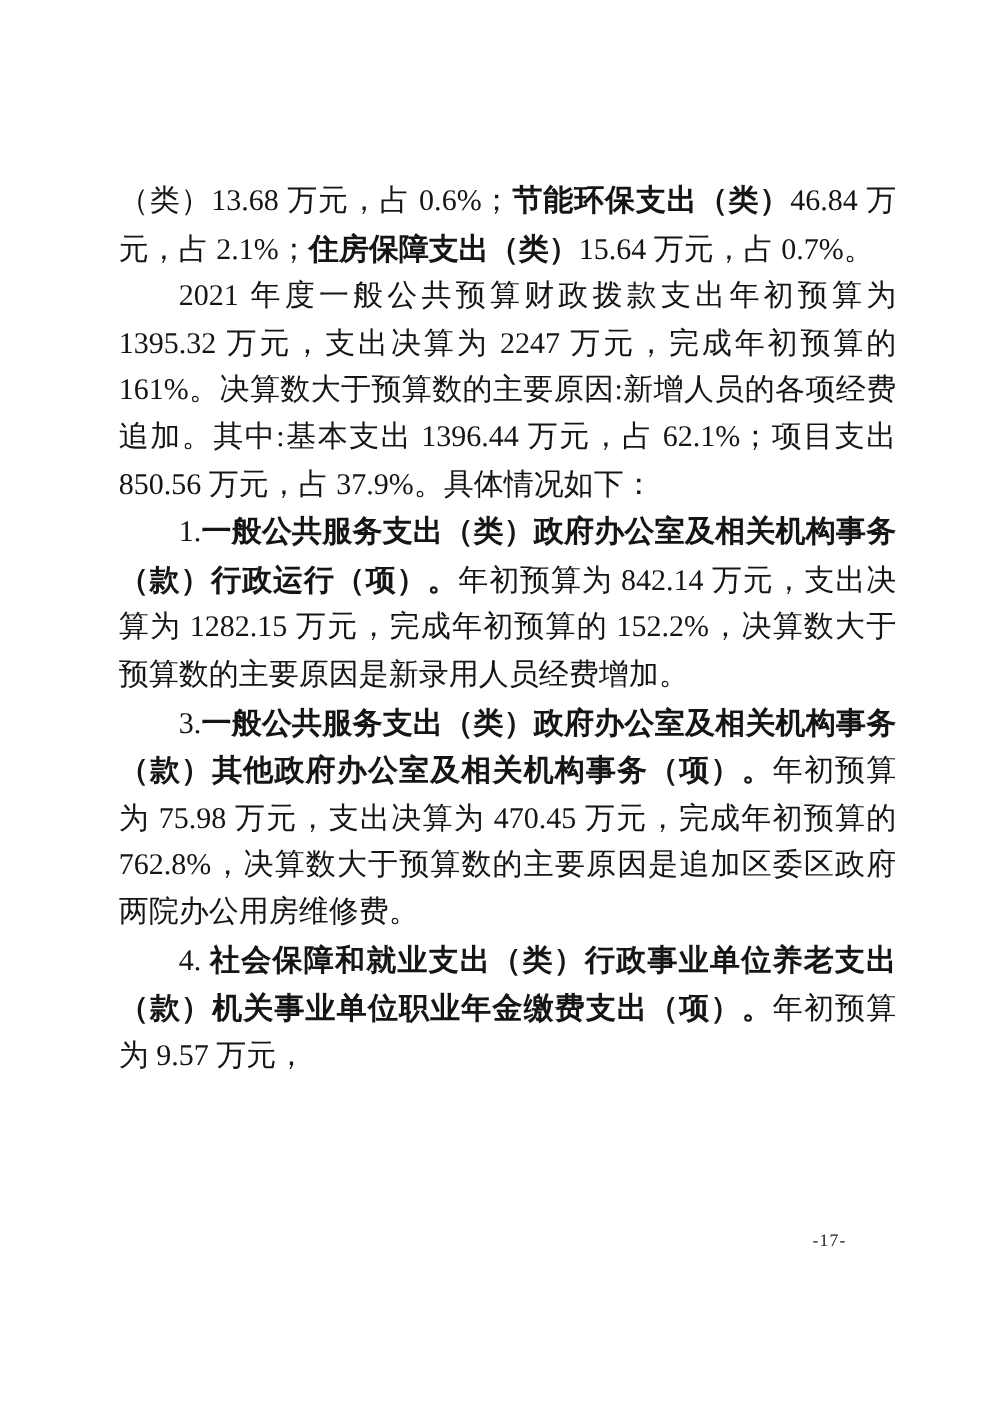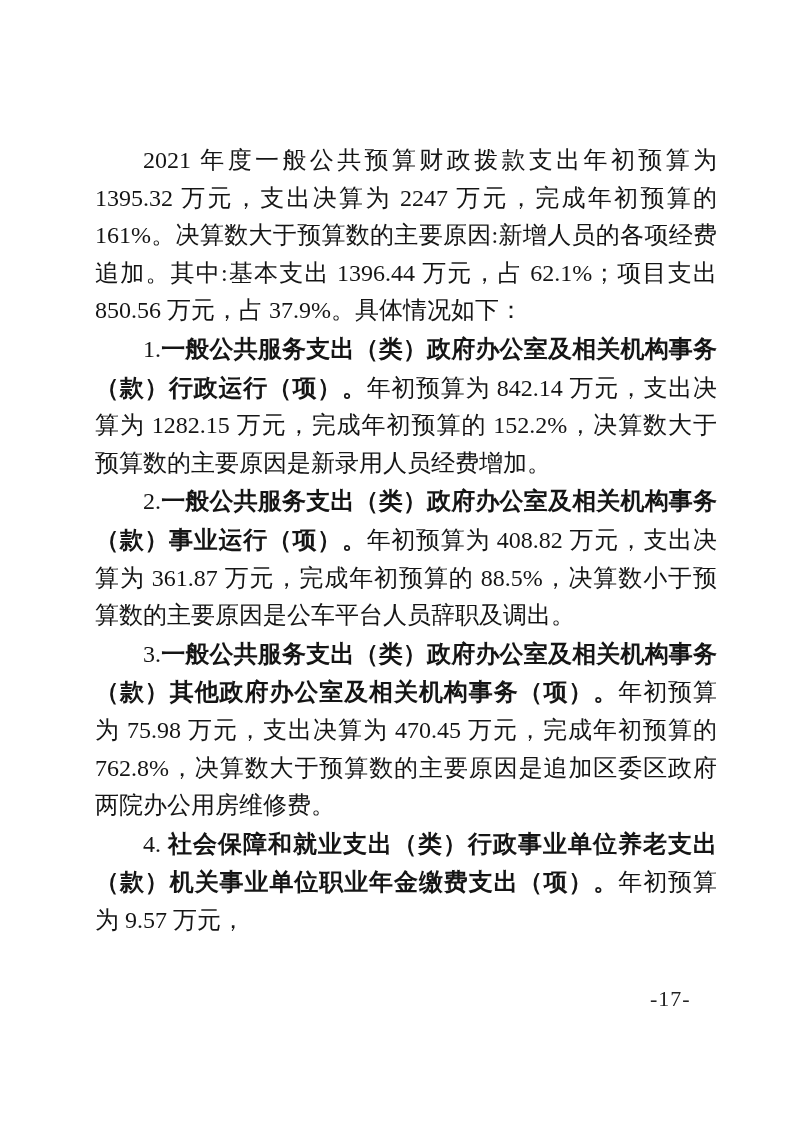--- a/index.html
+++ b/index.html
@@ -33,31 +33,31 @@
     font-family: "Liberation Sans", "DejaVu Sans", sans-serif;
     font-weight: 700;
   }
   .seg-song {
     font-weight: 400;
   }
   .page-number {
     position: absolute;
     left: 650px;
     top: 986px;
-    font-size: 22px;
+    font-size: 14px;
     letter-spacing: 1px;
     font-family: "Liberation Serif", "DejaVu Serif", serif;
     color: #222222;
   }
 </style>
 </head>
 <body>
 
 <div class="page">
   <div class="text-block" id="text-block">
+      <p><span class="seg-song">（类）13.68 万元，占 0.6%；</span><span class="seg-hei">节能环保支出（类）</span><span class="seg-song">46.84 万元，占 2.1%；</span><span class="seg-hei">住房保障支出（类）</span><span class="seg-song">15.64 万元，占 0.7%。</span></p>
       <p class="indent"><span class="seg-song">2021 年度一般公共预算财政拨款支出年初预算为 1395.32 万元，支出决算为 2247 万元，完成年初预算的 161%。决算数大于预算数的主要原因:新增人员的各项经费追加。其中:基本支出 1396.44 万元，占 62.1%；项目支出 850.56 万元，占 37.9%。具体情况如下：</span></p>
       <p class="indent"><span class="seg-song">1.</span><span class="seg-hei">一般公共服务支出（类）政府办公室及相关机构事务（款）行政运行（项）。</span><span class="seg-song">年初预算为 842.14 万元，支出决算为 1282.15 万元，完成年初预算的 152.2%，决算数大于预算数的主要原因是新录用人员经费增加。</span></p>
-      <p class="indent"><span class="seg-song">2.</span><span class="seg-hei">一般公共服务支出（类）政府办公室及相关机构事务（款）事业运行（项）。</span><span class="seg-song">年初预算为 408.82 万元，支出决算为 361.87 万元，完成年初预算的 88.5%，决算数小于预算数的主要原因是公车平台人员辞职及调出。</span></p>
       <p class="indent"><span class="seg-song">3.</span><span class="seg-hei">一般公共服务支出（类）政府办公室及相关机构事务（款）其他政府办公室及相关机构事务（项）。</span><span class="seg-song">年初预算为 75.98 万元，支出决算为 470.45 万元，完成年初预算的 762.8%，决算数大于预算数的主要原因是追加区委区政府两院办公用房维修费。</span></p>
       <p class="indent"><span class="seg-song">4. </span><span class="seg-hei">社会保障和就业支出（类）行政事业单位养老支出（款）机关事业单位职业年金缴费支出（项）。</span><span class="seg-song">年初预算为 9.57 万元，</span></p>
     </div>
   <div class="page-number">-17-</div>
 </div>
 
 </body></html>

